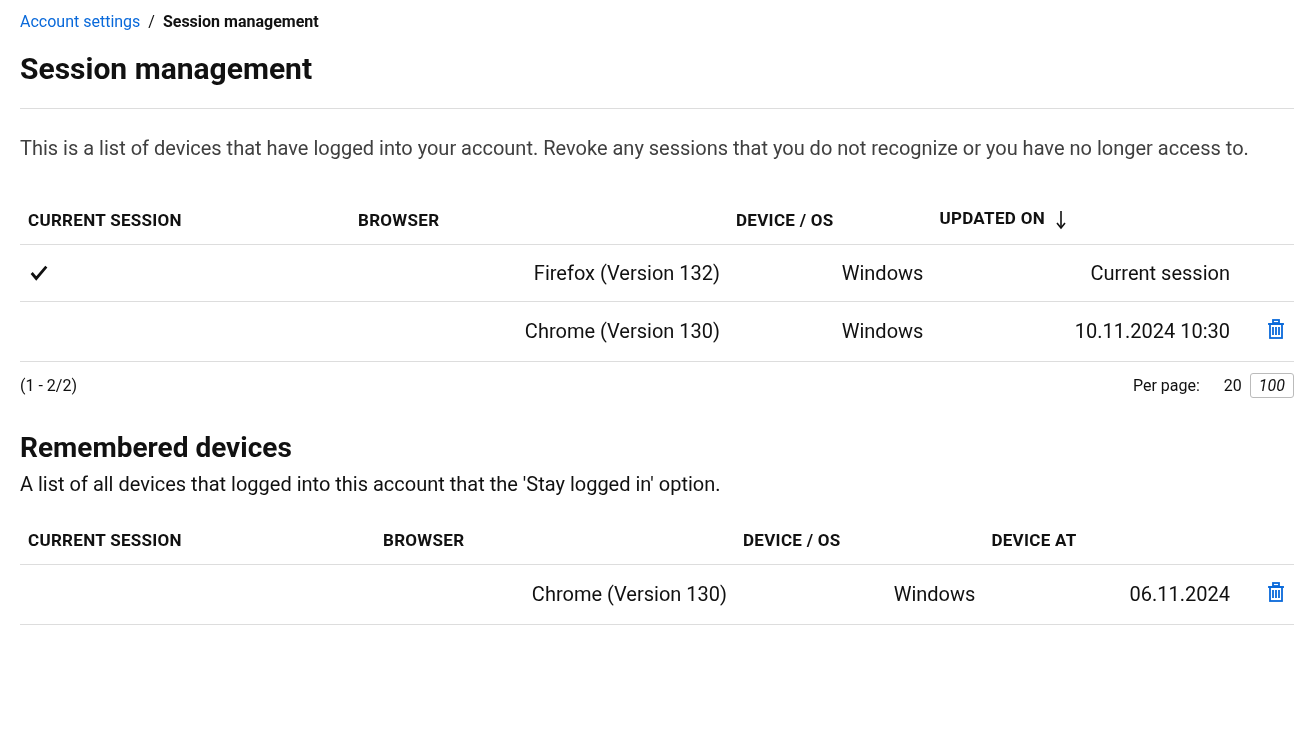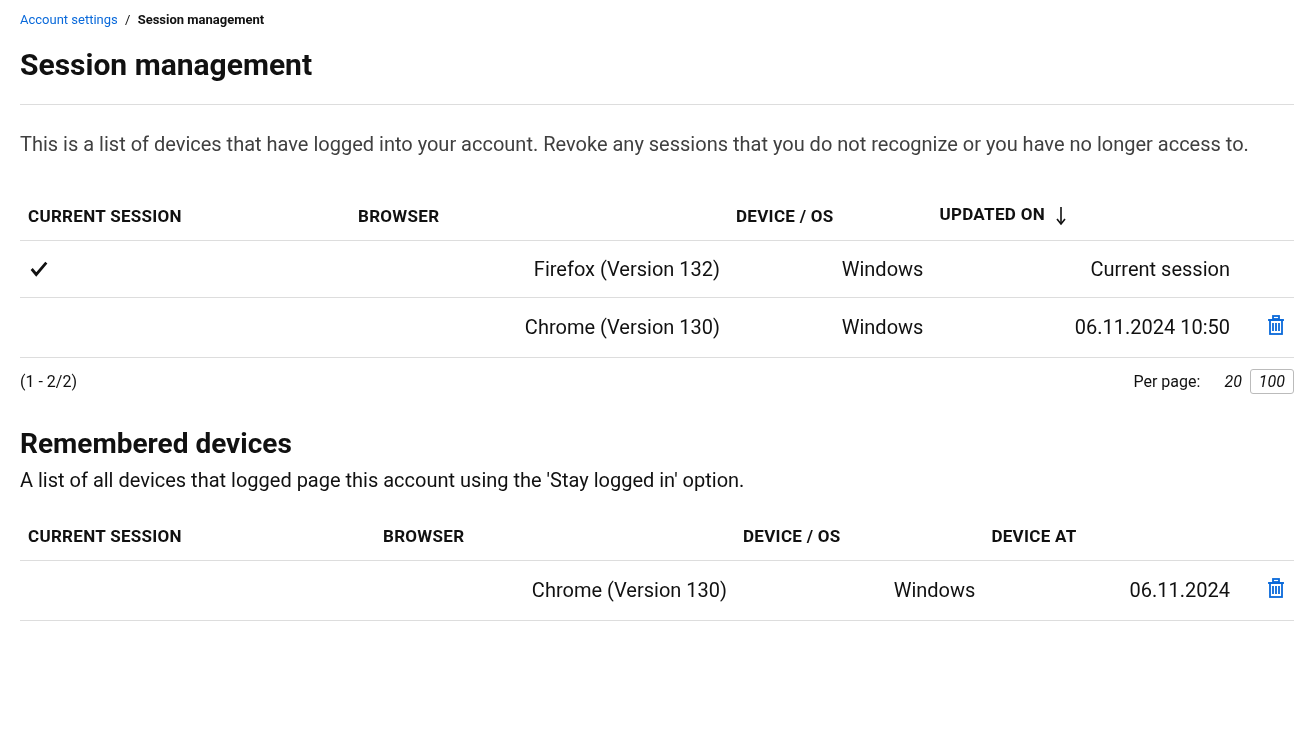--- a/index.html
+++ b/index.html
@@ -6,21 +6,21 @@
     body {
       margin: 0;
       padding: 12px 20px;
       font-family: "Segoe UI", -apple-system, BlinkMacSystemFont, Roboto, Arial, sans-serif;
       font-size: 16px;
       color: #111;
       background: #fff;
       width: 1314px;
     }
     .breadcrumb {
-      font-size: 13px;
+      font-size: 16px;
       margin-bottom: 20px;
     }
     .breadcrumb .link {
       color: #0969da;
       cursor: pointer;
     }
     .breadcrumb .sep {
       color: #111;
       margin: 0 4px;
     }
@@ -87,21 +87,20 @@
       margin-top: 14px;
       font-size: 16px;
     }
     .per-page {
       display: flex;
       align-items: center;
       gap: 16px;
     }
     .per-page .pp-opt {
       padding: 2px 8px;
-      font-style: italic;
       cursor: pointer;
     }
     .per-page .pp-opt.active {
       border: 1px solid #bbb;
       border-radius: 3px;
       font-style: italic;
       margin-top: 11px;
     }
     h2.section-title {
       font-size: 28px;
@@ -152,21 +151,21 @@
             </svg></span></td>
         <td>Firefox (Version 132)</td>
         <td>Windows</td>
         <td>Current session</td>
         <td class="action-col"></td>
       </tr>
       <tr>
         <td></td>
         <td>Chrome (Version 130)</td>
         <td>Windows</td>
-        <td>06.11.2024 10:50</td>
+        <td>10.11.2024 10:30</td>
         <td class="action-col"><span class="trash-icon">
             <span>
               <svg width="20" height="22" viewBox="0 0 20 22">
                 <rect x="4" y="6" width="12" height="14" fill="none" stroke="#0969da" stroke-width="1.8"></rect>
                 <line x1="7" y1="9" x2="7" y2="17" stroke="#0969da" stroke-width="1.8"></line>
                 <line x1="10" y1="9" x2="10" y2="17" stroke="#0969da" stroke-width="1.8"></line>
                 <line x1="13" y1="9" x2="13" y2="17" stroke="#0969da" stroke-width="1.8"></line>
                 <line x1="2" y1="6" x2="18" y2="6" stroke="#0969da" stroke-width="1.8"></line>
                 <rect x="7" y="2" width="6" height="3" fill="none" stroke="#0969da" stroke-width="1.8"></rect>
               </svg>
@@ -178,21 +177,21 @@
 
 <div class="table-footer">
   <span>(1 - 2/2)</span>
   <div class="per-page">
     <span>Per page:</span>
     <span id="pp-opts"><span class="pp-opt">20</span><span class="pp-opt active">100</span></span>
   </div>
 </div>
 
 <h2 class="section-title">Remembered devices</h2>
-<p class="sub-desc">A list of all devices that logged page this account using the 'Stay logged in' option.</p>
+<p class="sub-desc">A list of all devices that logged into this account that the 'Stay logged in' option.</p>
 
 <table class="sessions">
   <thead>
     <tr>
       <th style="width:355px">CURRENT SESSION</th>
       <th style="width:360px">BROWSER</th>
       <th>DEVICE / OS</th>
       <th>DEVICE AT</th>
       <th class="action-col"></th>
     </tr>

